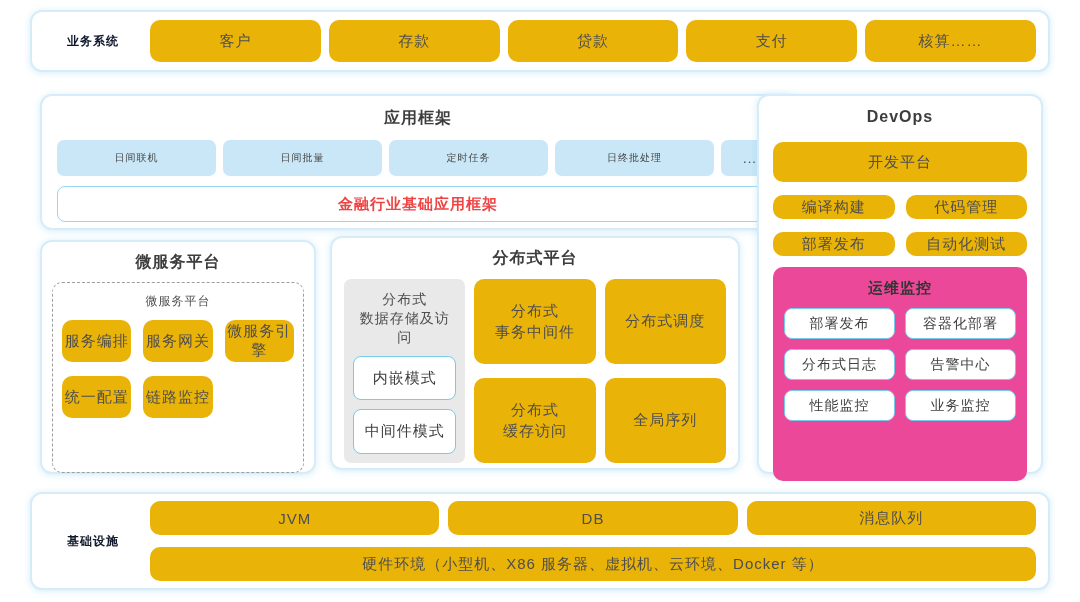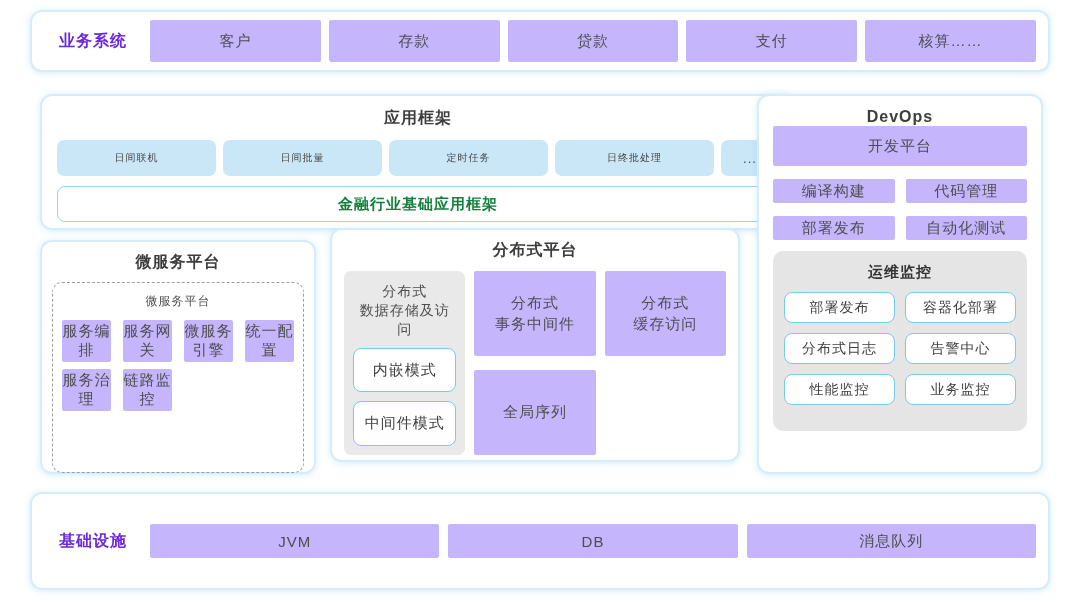--- a/index.html
+++ b/index.html
@@ -19,22 +19,22 @@
     box-shadow: 0 1px 7px rgba(130, 200, 235, 0.35);
   }
   .sec-title {
     text-align: center;
     font-size: 16px;
     font-weight: 600;
     color: #3d3d3d;
     letter-spacing: 1px;
   }
   .gbox {
-    background: #c4b5fd;
-    border-radius: 2px;
+    background: #eab308;
+    border-radius: 10px;
     color: #4e4e4e;
     font-size: 15px;
     display: flex; align-items: center; justify-content: center;
     text-align: center;
     letter-spacing: 1px;
   }
   .bluebox {
     background: #c9e7f7;
     border-radius: 7px;
     color: #474747;
@@ -50,55 +50,55 @@
     display: flex; align-items: center; justify-content: center;
     letter-spacing: 1px;
   }
   .pre { white-space: pre-line; line-height: 1.35; }
 
   
   .band { display: flex; align-items: center; gap: 8px; padding: 0 12px; }
   .layer-label {
     flex: none; width: 98px;
     text-align: center;
-    font-size: 16px; font-weight: 600; color: #6d28d9;
+    font-size: 12px; font-weight: 600; color: #0f172a;
     letter-spacing: 1px;
   }
   #business-band { left: 30px; top: 10px; width: 1020px; height: 62px; }
   #business-band .gbox { flex: 1; height: 42px; }
 
   
   #app-framework { left: 40px; top: 94px; width: 756px; height: 136px; padding: 12px 15px 0; }
   .modes-row { display: flex; gap: 7px; margin-top: 11px; }
   .modes-row .bluebox { flex: 1; height: 36px; }
   .modes-row .bluebox.small { flex: none; width: 58px; font-size: 13px; }
   .base-box {
     margin-top: 10px; height: 36px;
     background: #fff;
     border: 1.5px solid #99d6f0;
     border-radius: 8px;
     display: flex; align-items: center; justify-content: center;
-    color: #15803d; font-size: 15px; font-weight: 600; letter-spacing: 1px;
+    color: #ef4444; font-size: 15px; font-weight: 600; letter-spacing: 1px;
   }
 
   
   #microservice { left: 40px; top: 240px; width: 276px; height: 234px; padding: 10px 10px; }
   .dashed-box {
     margin-top: 9px;
     border: 1px dashed #9d9d9d;
     border-radius: 10px;
     padding: 7px 9px 11px;
     height: 191px;
   }
   .dashed-title { text-align: center; font-size: 12px; color: #4e4e4e; margin: 3px 0 10px; letter-spacing: 1px; }
-  .ms-grid { display: grid; grid-template-columns: 1fr 1fr 1fr 1fr; gap: 7px 12px; }
+  .ms-grid { display: grid; grid-template-columns: 1fr 1fr 1fr; gap: 14px 12px; }
   .ms-grid .gbox { height: 42px; }
 
   
-  #distributed { left: 330px; top: 228px; width: 410px; height: 234px; padding: 10px 12px; }
+  #distributed { left: 330px; top: 236px; width: 410px; height: 234px; padding: 10px 12px; }
   .dist-grid {
     margin-top: 10px;
     display: grid;
     grid-template-columns: 1fr 1fr 1fr;
     grid-template-rows: 1fr 1fr;
     gap: 14px 9px;
     height: 184px;
   }
   .storage-cell {
     grid-row: span 2;
@@ -107,29 +107,29 @@
     padding: 11px 9px 9px;
     display: flex; flex-direction: column;
   }
   .storage-title { text-align: center; font-size: 14px; color: #4e4e4e; letter-spacing: 1px; }
   .storage-cell .whitebox { height: 47px; margin-top: 9px; font-size: 15px; }
   .storage-cell .whitebox:first-of-type { margin-top: 12px; }
   .dist-grid .gbox { font-size: 15px; }
 
   
   #devops { left: 757px; top: 94px; width: 286px; height: 380px; padding: 12px 14px; }
-  .dev-platform { margin-top: 0; height: 40px; }
+  .dev-platform { margin-top: 16px; height: 40px; }
   .tools-grid { display: grid; grid-template-columns: 1fr 1fr; gap: 13px 11px; margin-top: 13px; }
   .tools-grid .gbox { height: 24px; }
   .monitor {
     margin-top: 11px;
-    background: #e5e5e5;
+    background: #ec4899;
     border-radius: 10px;
     padding: 9px 11px 11px;
-    height: 180px;
+    height: 214px;
   }
   .monitor-title { text-align: center; font-size: 15px; font-weight: 600; color: #343434; margin: 3px 0 10px; letter-spacing: 1px; }
   .mon-grid { display: grid; grid-template-columns: 1fr 1fr; gap: 10px 10px; }
   .mon-grid .whitebox { height: 31px; font-size: 14px; }
 
   
   #infra-band { left: 30px; top: 492px; width: 1020px; height: 98px; align-items: center; }
   .infra-right { flex: 1; display: flex; flex-direction: column; gap: 12px; }
   .infra-row { display: flex; gap: 9px; }
   .infra-row .gbox { flex: 1; height: 34px; }
@@ -161,37 +161,37 @@
 
 <div class="panel" id="microservice">
   <div class="sec-title">微服务平台</div>
   <div class="dashed-box">
     <div class="dashed-title">微服务平台</div>
     <div class="ms-grid">
       <div class="gbox">服务编排</div>
       <div class="gbox">服务网关</div>
       <div class="gbox">微服务引擎</div>
       <div class="gbox">统一配置</div>
-      <div class="gbox">服务治理</div>
       <div class="gbox">链路监控</div>
     </div>
   </div>
 </div>
 
 <div class="panel" id="distributed">
   <div class="sec-title">分布式平台</div>
   <div class="dist-grid">
     <div class="storage-cell">
       <div class="storage-title pre">分布式
 数据存储及访问</div>
       <div class="whitebox">内嵌模式</div>
       <div class="whitebox">中间件模式</div>
     </div>
     <div class="gbox pre">分布式
 事务中间件</div>
+    <div class="gbox">分布式调度</div>
     <div class="gbox pre">分布式
 缓存访问</div>
     <div class="gbox">全局序列</div>
   </div>
 </div>
 
 <div class="panel" id="devops">
   <div class="sec-title">DevOps</div>
   <div class="gbox dev-platform">开发平台</div>
   <div class="tools-grid">
@@ -214,14 +214,15 @@
 </div>
 
 <div class="panel band" id="infra-band">
   <div class="layer-label">基础设施</div>
   <div class="infra-right">
     <div class="infra-row">
       <div class="gbox">JVM</div>
       <div class="gbox">DB</div>
       <div class="gbox">消息队列</div>
     </div>
+    <div class="gbox hw-box">硬件环境（小型机、X86 服务器、虚拟机、云环境、Docker 等）</div>
   </div>
 </div>
 
 </body></html>

